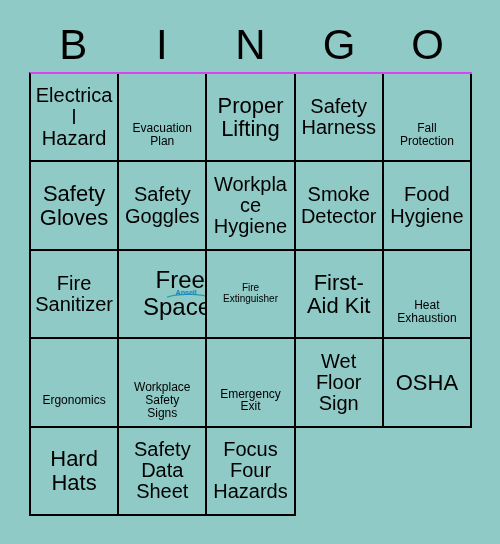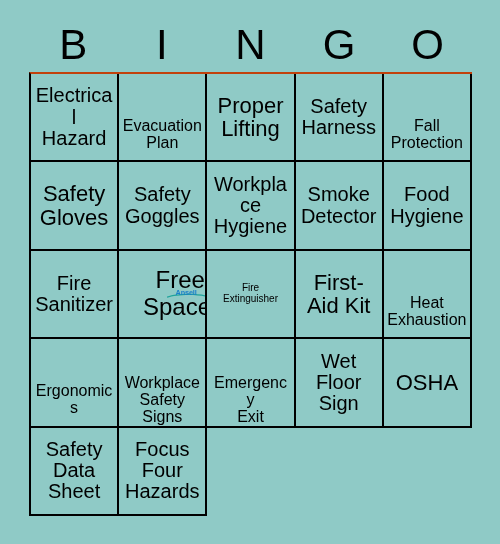--- a/index.html
+++ b/index.html
@@ -43,21 +43,21 @@
   }
 
   
   #grid {
     position: absolute;
     left: 29px;
     top: 72px;
     width: 443px;
     height: 444px;
     box-sizing: border-box;
-    border-top: 2px solid #c2410c;
+    border-top: 2px solid #d946ef;
     border-left: 2px solid #000;
     display: grid;
     grid-template-columns: repeat(5, 1fr);
     grid-template-rows: repeat(5, 1fr);
   }
 
   .cell {
     position: relative;
     box-sizing: border-box;
     border-right: 2px solid #000;
@@ -77,21 +77,21 @@
     color: #000000;
     line-height: 1.06;
     word-wrap: break-word;
     white-space: pre-line;
   }
 
   
   .fs-xl .cell-text { font-size: 22px; }
   .fs-lg .cell-text { font-size: 24px; margin-left: 36px; }
   .fs-md .cell-text { font-size: 20px; }
-  .fs-sm .cell-text { font-size: 16px; margin-top: 36px; }
+  .fs-sm .cell-text { font-size: 12px; margin-top: 36px; }
   .fs-xs .cell-text { font-size: 10px; }
 
   
   .free-cell .cell-text {
     position: relative;
     z-index: 3;
     font-size: 24px;
     line-height: 1.12;
   }
   .logo-overlay {
@@ -212,20 +212,24 @@
 Exit</span>
       </div>
       <div class="cell fs-md">
         <span class="cell-text">Wet
 Floor
 Sign</span>
       </div>
       <div class="cell fs-xl">
         <span class="cell-text">OSHA</span>
       </div>
+      <div class="cell fs-xl">
+        <span class="cell-text">Hard
+Hats</span>
+      </div>
       <div class="cell fs-md">
         <span class="cell-text">Safety
 Data
 Sheet</span>
       </div>
       <div class="cell fs-md">
         <span class="cell-text">Focus
 Four
 Hazards</span>
       </div>

